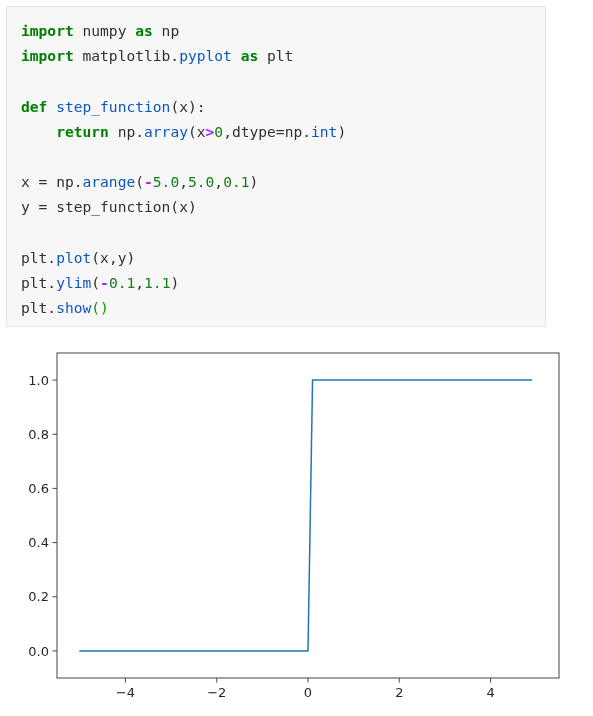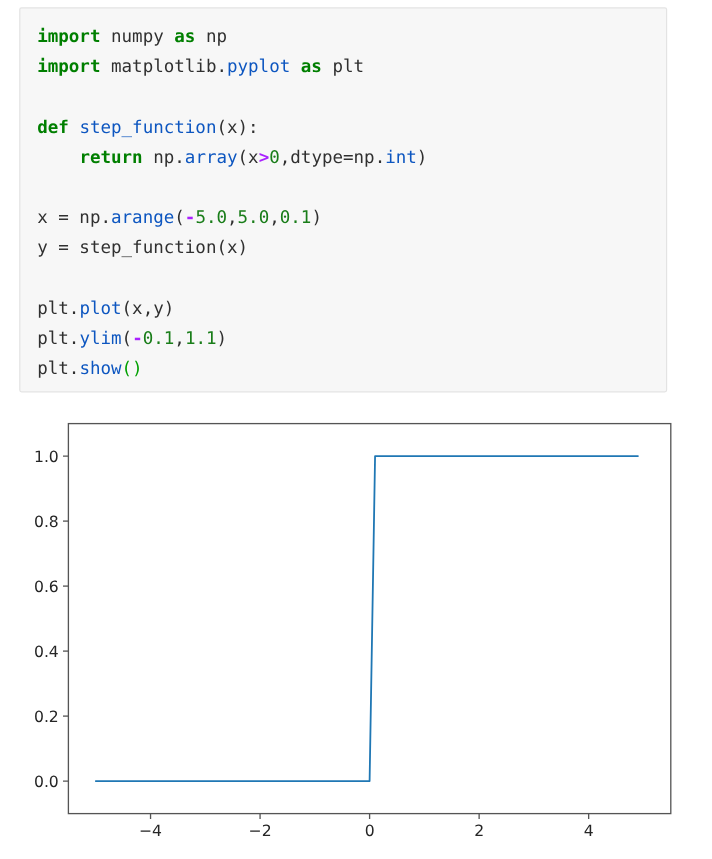--- a/index.html
+++ b/index.html
@@ -10,21 +10,21 @@
     height: 716px;
     overflow: hidden;
   }
   body {
     font-family: "Liberation Sans", sans-serif;
   }
 
   
   #code-cell {
     position: absolute;
-    left: 16px;
+    left: 6px;
     top: 6px;
     width: 540px;
     height: 321px;
     box-sizing: border-box;
     background: #f7f7f7;
     border: 1px solid #e3e3e3;
     border-radius: 2px;
     padding: 11px 0 11px 14px;
     overflow: hidden;
   }

